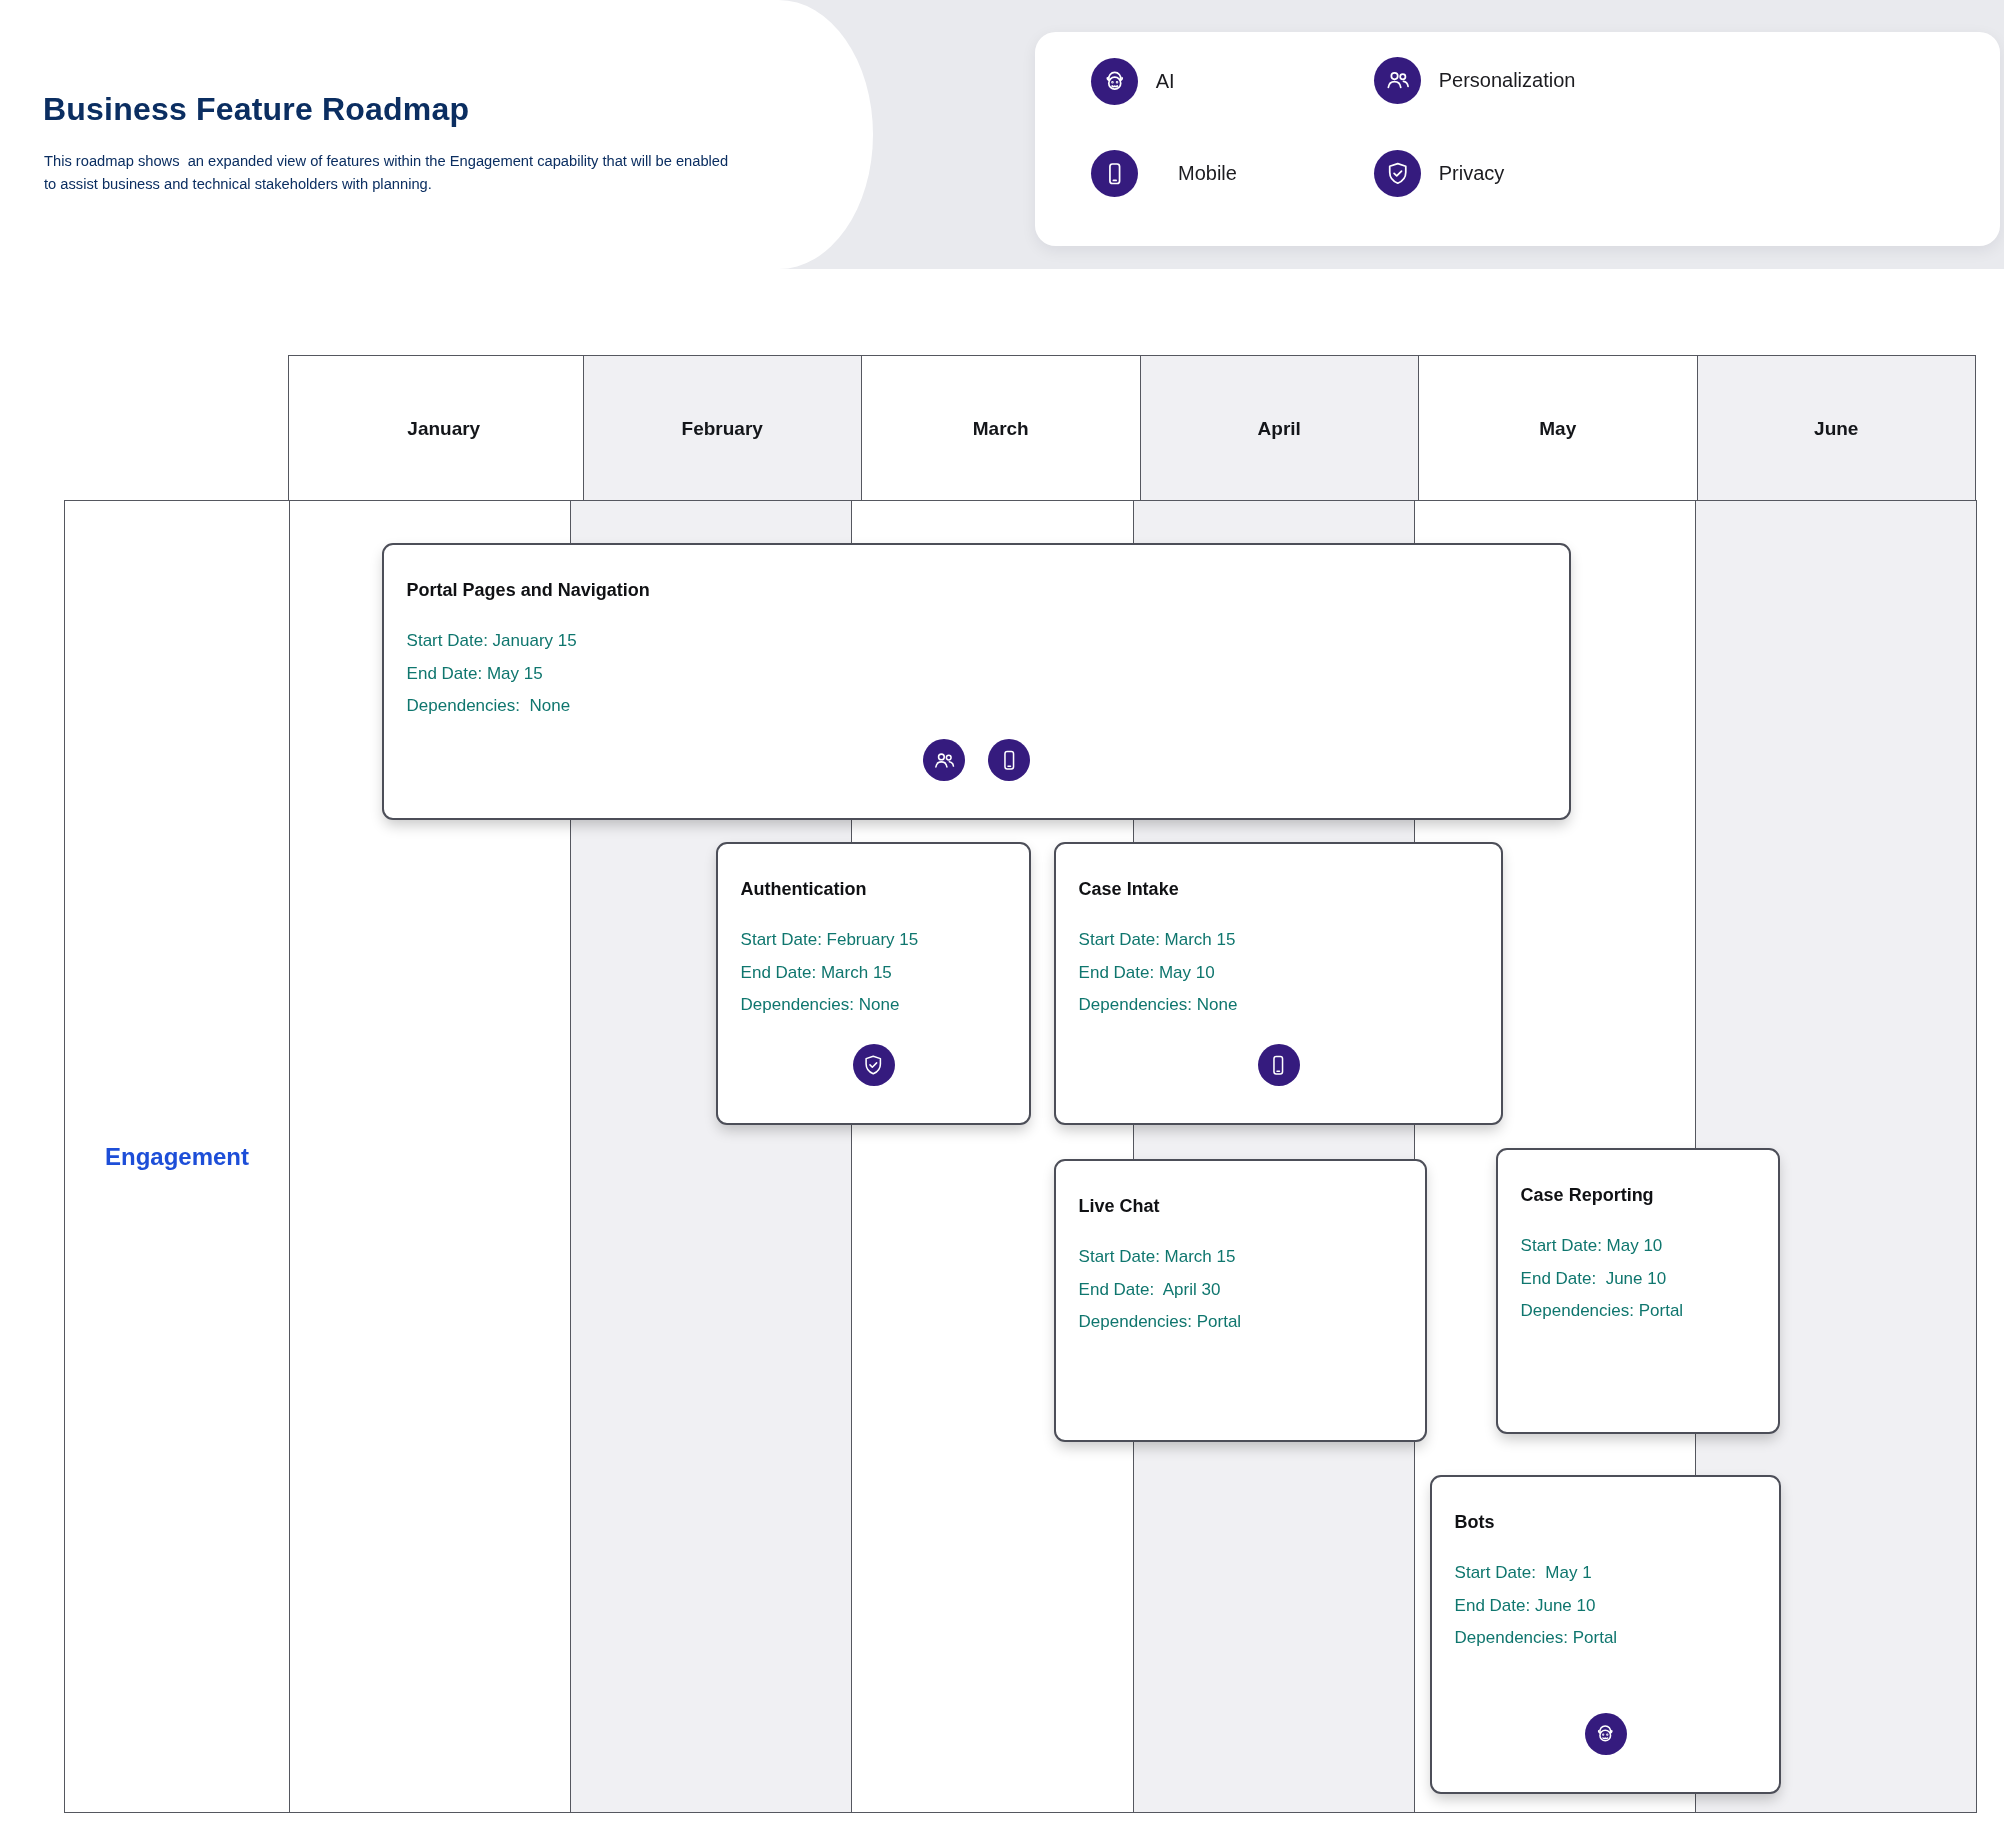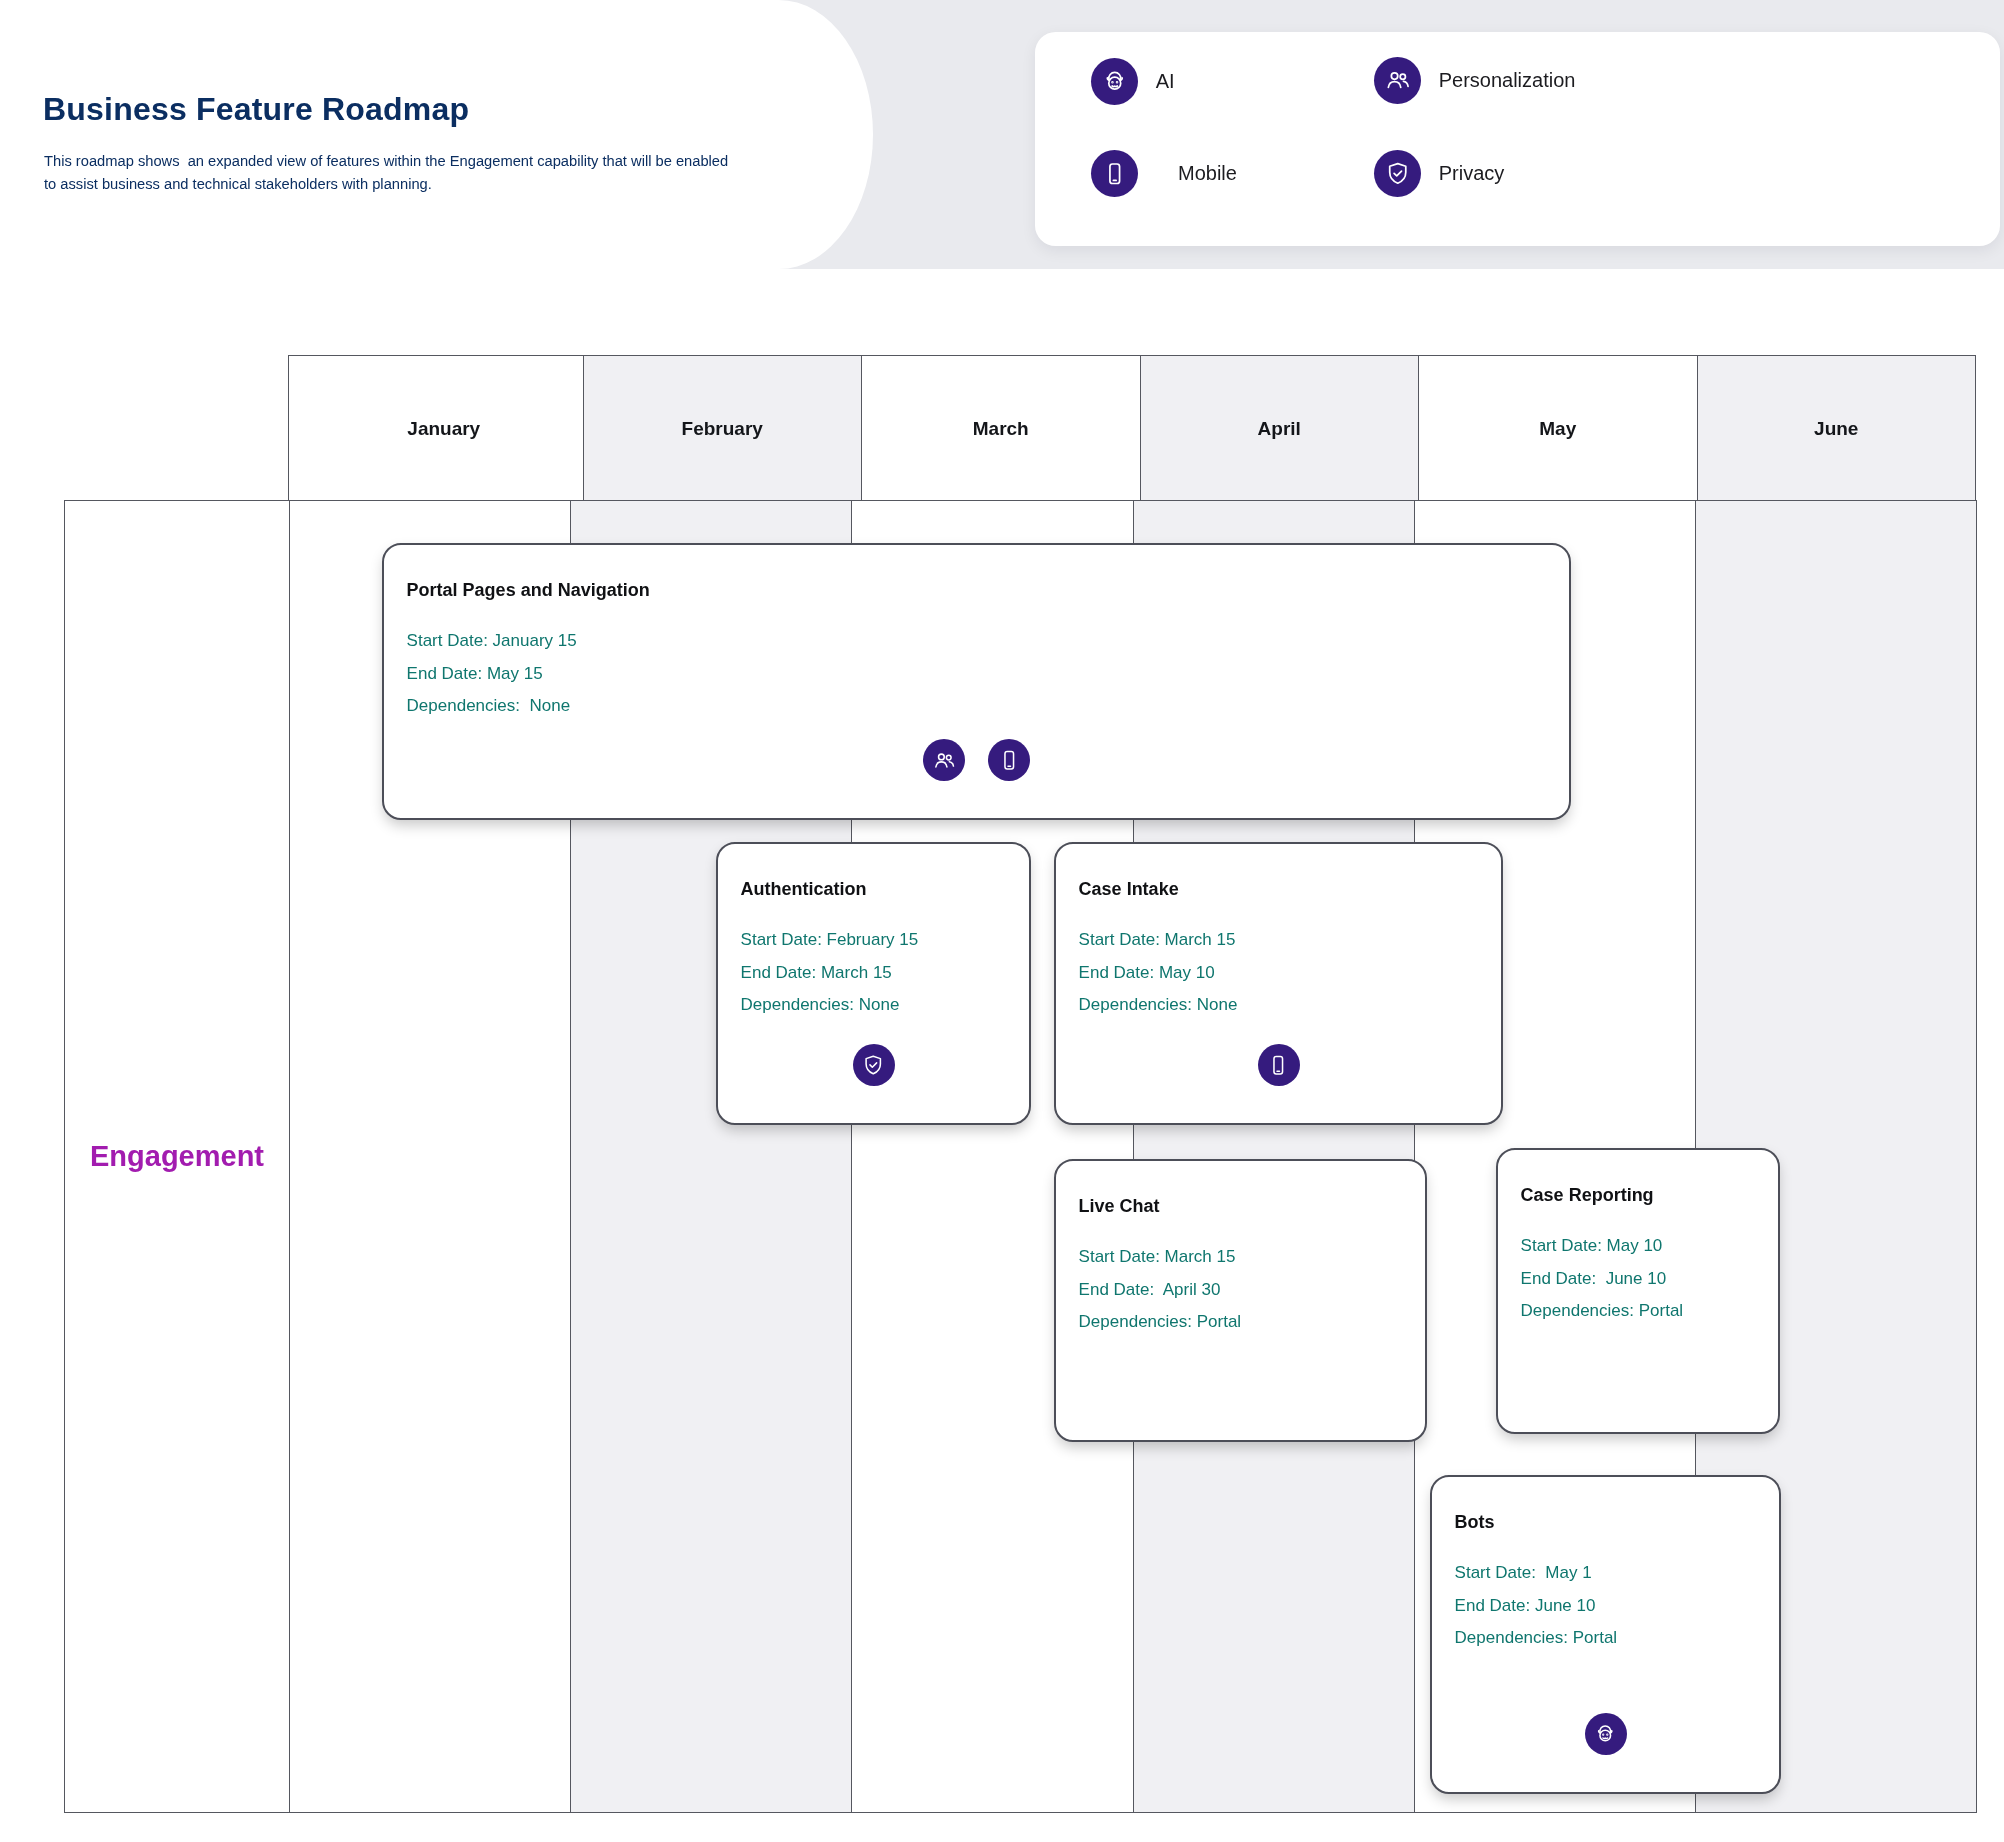--- a/index.html
+++ b/index.html
@@ -87,38 +87,38 @@
 
   .grid-body{
     position:absolute;left:64px;top:500px;width:1913px;height:1313px;
     display:flex;
     border:1.5px solid var(--grid-line);
     background:#ffffff;
   }
   .label-cell{
     width:225px;flex:0 0 225px;
     display:flex;align-items:center;justify-content:center;
-    font-size:29px;font-weight:700;color:#a21caf;
+    font-size:24px;font-weight:700;color:#1d4ed8;
     border-right:1.5px solid var(--grid-line);
     background:#ffffff;
   }
   .body-col{
     flex:1;
     border-left:1.5px solid var(--grid-line);
     background:#ffffff;
   }
   .body-col.first{border-left:none;}
   .body-col.shade{background:var(--col-shade);}
 
   
   .card{
     position:absolute;z-index:5;
     background:#ffffff;
     border:2px solid var(--card-border);
-    border-radius:19px;
+    border-radius:11px;
     box-shadow:0 6.9px 13.7px -2px rgba(0,0,0,0.22);
     padding:35px 24.5px 19.6px 22.6px;
   }
   .card-title{
     font-size:18px;font-weight:700;color:#101114;
     margin-bottom:32px;
   }
   .card-line{
     font-size:17px;line-height:16.7px;margin-bottom:16px;
     color:#0f766e;white-space:pre-wrap;

